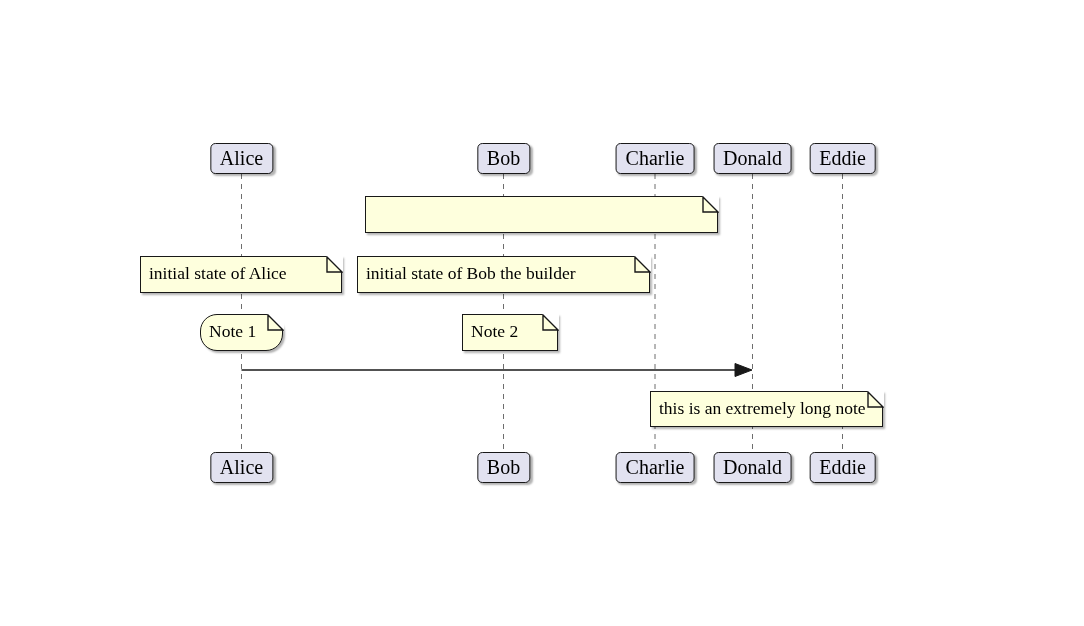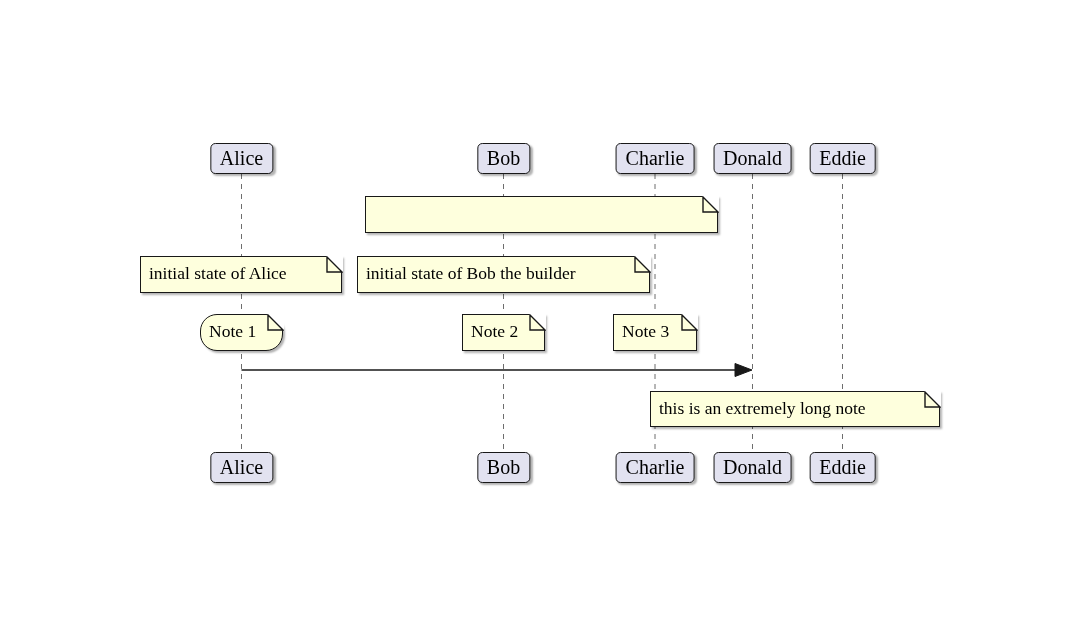--- a/index.html
+++ b/index.html
@@ -121,36 +121,29 @@
     </svg>
   </div>
 
   <div class="note" style="left:200px; top:314px; width:83px; height:37px;border-radius:17px;">
     <span>Note 1</span>
     <svg class="fold" width="17" height="17" viewBox="0 0 17 17">
       <polygon class="cut" points="0,0 17,0 17,17"></polygon>
       <polygon class="flap" points="1,1 16,16 1,16"></polygon>
     </svg>
   </div>
-  <div class="note" style="left:462px; top:314px; width:83px; height:37px;">
+  <div class="note" style="left:462px; top:314px; width:96px; height:37px;">
     <span>Note 2</span>
     <svg class="fold" width="17" height="17" viewBox="0 0 17 17">
       <polygon class="cut" points="0,0 17,0 17,17"></polygon>
       <polygon class="flap" points="1,1 16,16 1,16"></polygon>
     </svg>
   </div>
-  <div class="note" style="left:613px; top:314px; width:84px; height:37px;">
-    <span>Note 3</span>
-    <svg class="fold" width="17" height="17" viewBox="0 0 17 17">
-      <polygon class="cut" points="0,0 17,0 17,17"></polygon>
-      <polygon class="flap" points="1,1 16,16 1,16"></polygon>
-    </svg>
-  </div>
 
-  <div class="note" style="left:650px; top:391px; width:290px; height:36px;">
+  <div class="note" style="left:650px; top:391px; width:233px; height:36px;">
     <span>this is an extremely long note</span>
     <svg class="fold" width="17" height="17" viewBox="0 0 17 17">
       <polygon class="cut" points="0,0 17,0 17,17"></polygon>
       <polygon class="flap" points="1,1 16,16 1,16"></polygon>
     </svg>
   </div>
 
   <div class="participant" style="left:241.5px; top:452px;">Alice</div>
   <div class="participant" style="left:503.5px; top:452px;">Bob</div>
   <div class="participant" style="left:655px;   top:452px;">Charlie</div>

